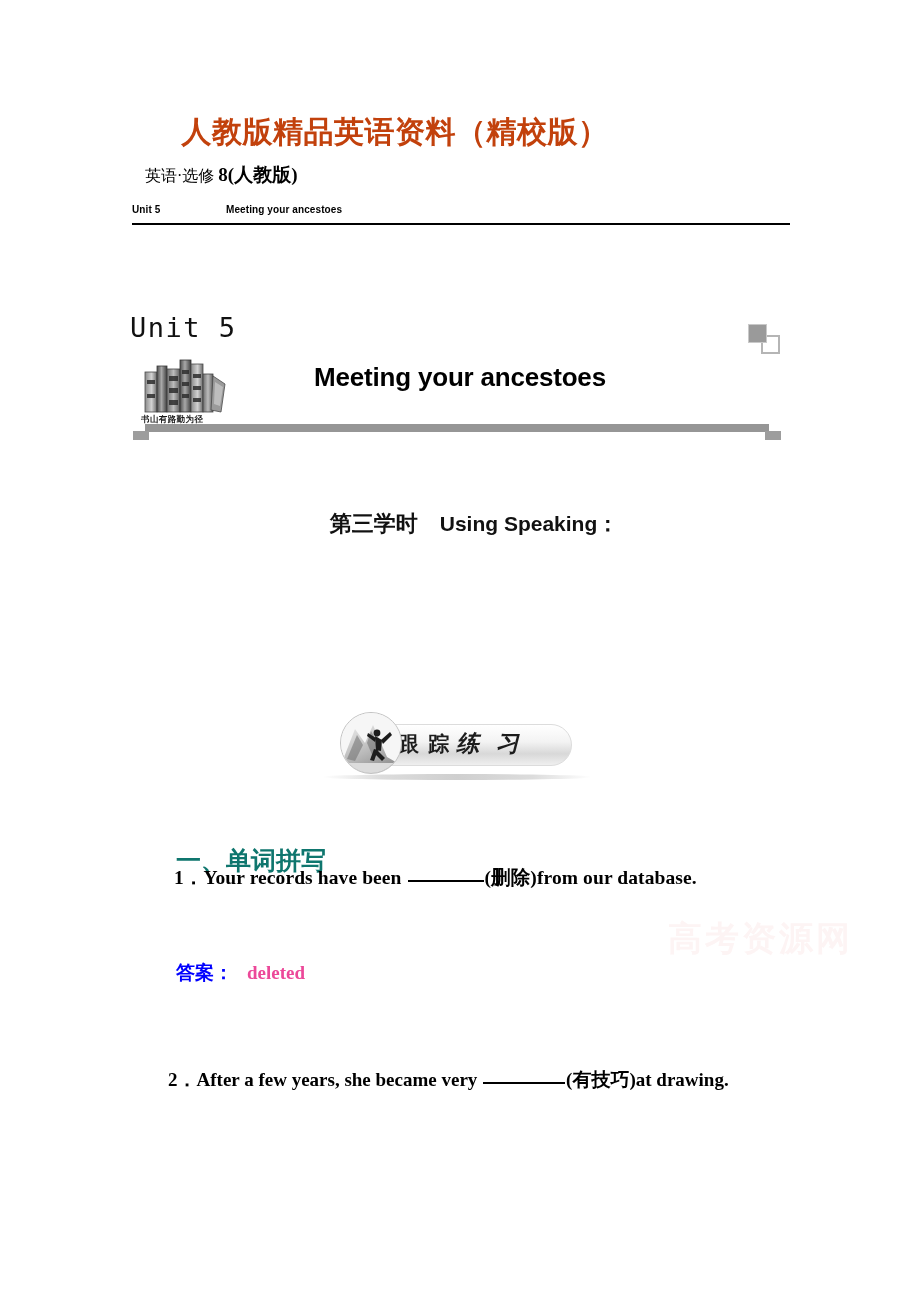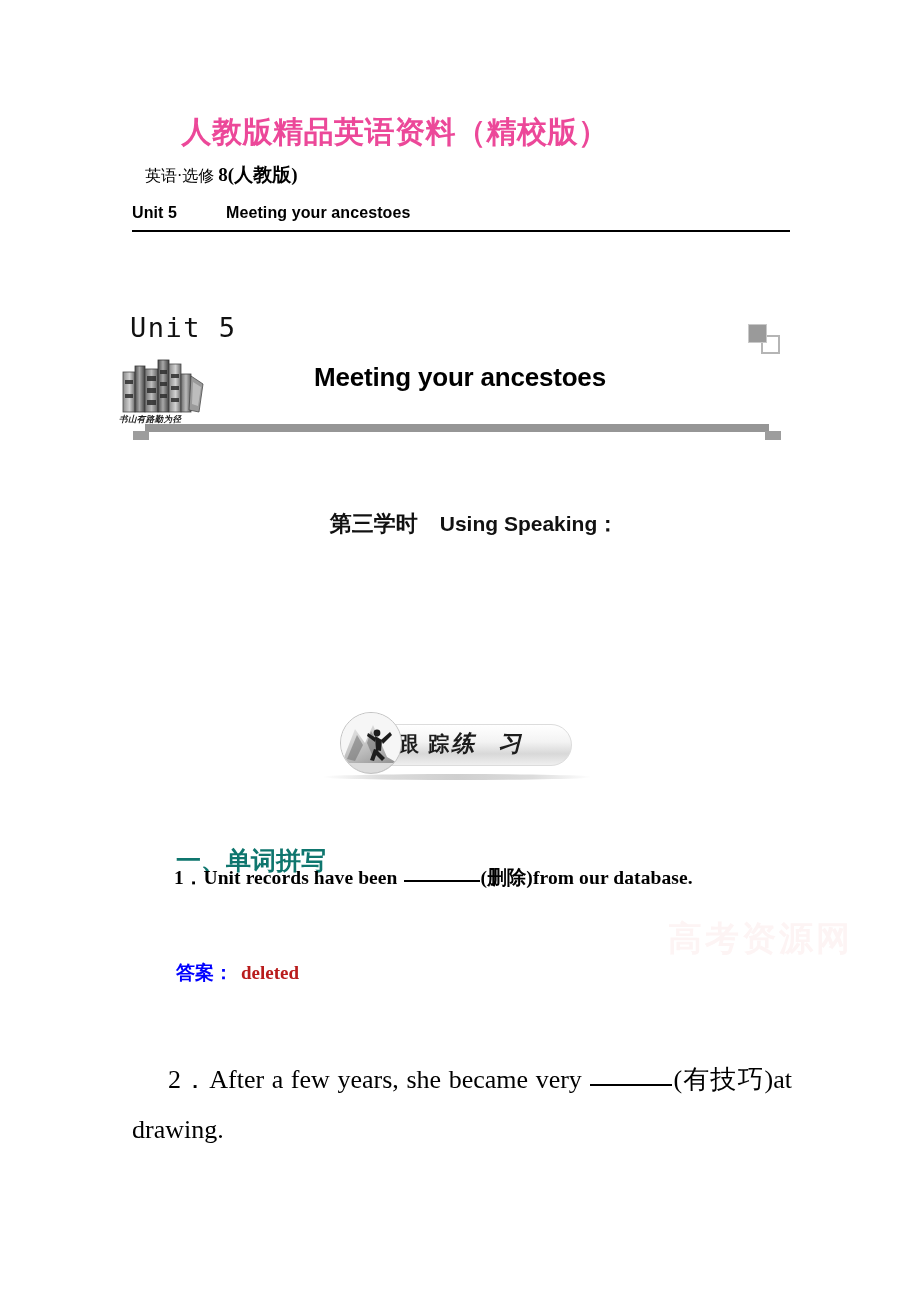--- a/index.html
+++ b/index.html
@@ -28,21 +28,21 @@
     position: absolute;
     left: 0;
     top: 112px;
     width: 920px;
     text-align: center;
     padding-right: 130px;
     box-sizing: border-box;
     font-family: "Liberation Serif", serif;
     font-size: 30px;
     font-weight: bold;
-    color: #ec4899;
+    color: #c2410c;
     letter-spacing: 0.5px;
     white-space: nowrap;
   }
 
   .subject-line {
     position: absolute;
     left: 145px;
     top: 162px;
     font-family: "Liberation Serif", serif;
     font-size: 19px;
@@ -54,21 +54,21 @@
 
   .running-head {
     position: absolute;
     left: 132px;
     top: 204px;
     width: 658px;
     border-bottom: 2px solid #000;
     padding-bottom: 8px;
     box-sizing: border-box;
     font-family: "Liberation Sans", sans-serif;
-    font-size: 16px;
+    font-size: 10px;
     font-weight: bold;
     letter-spacing: 0.1px;
     white-space: nowrap;
   }
   .running-head .rh-unit { display: inline-block; min-width: 94px; }
 
   
   .masthead {
     position: absolute;
     left: 0;
@@ -107,21 +107,21 @@
     background: #9a9a9a; border: 1px solid #c9c9c9;
     box-sizing: border-box;
   }
   .deco-squares .sq-open {
     position: absolute; left: 13px; top: 11px; width: 19px; height: 19px;
     background: #ffffff; border: 2px solid #b5b5b5;
     box-sizing: border-box;
   }
 
   
-  .bookstack { position: absolute; left: 119px; top: 354px; width: 96px; height: 62px; font-style: italic; }
+  .bookstack { position: absolute; left: 141px; top: 354px; width: 96px; height: 62px; }
   .bookstack .motto {
     position: absolute; left: 0; top: 60px;
     font-family: "Liberation Sans", sans-serif;
     font-size: 8.5px; font-weight: bold; color: #1a1a1a;
     letter-spacing: 0.4px; white-space: nowrap;
   }
 
   
   .rule-bar { position: absolute; left: 133px; top: 424px; width: 648px; height: 16px; }
   .rule-bar .bar {
@@ -160,22 +160,22 @@
     border: 1px solid #dcdcdc;
     box-sizing: border-box;
   }
   .badge-text {
     position: absolute; left: 58px; top: 16px; width: 170px;
     font-size: 21px; font-weight: bold; color: #1c1c1c;
     font-family: "Liberation Serif", serif;
     letter-spacing: 2px; white-space: nowrap;
   }
   .badge-text .brush {
-    font-family: Liberation Mono, monospace;
-    font-style: italic; font-size: 23px; letter-spacing: 5px; 
+    font-family: Liberation Sans, sans-serif;
+    font-style: italic; font-size: 23px; letter-spacing: 5px; margin-left: 5px;
   }
   .badge-circle {
     position: absolute; left: 0; top: 0; width: 62px; height: 62px; border-radius: 50%;
     background: radial-gradient(circle at 38% 32%, #fdfdfd 0%, #e9e9e9 55%, #c6c6c6 100%);
     border: 1px solid #c2c2c2;
     overflow: hidden;
     box-sizing: border-box;
   }
   .badge-shadow {
     position: absolute; left: -18px; top: 62px; width: 270px; height: 6px;
@@ -200,26 +200,26 @@
   .blank-s { display: inline-block; width: 76px; border-bottom: 2px solid #000; vertical-align: 2px; margin: 0 1px; }
   .blank-m { display: inline-block; width: 82px; border-bottom: 2px solid #000; vertical-align: 2px; margin: 0 1px; }
 
   .answer {
     position: absolute; left: 176px; top: 960px;
     font-size: 19px; font-weight: bold;
     font-family: "Liberation Serif", serif;
     white-space: nowrap;
   }
   .answer .lbl { color: #0000ff; }
-  .answer .val { color: #b91c1c; margin-left: 8px; }
+  .answer .val { color: #ec4899; margin-left: 14px; }
 
   .q2 {
     position: absolute; left: 132px; top: 1055px; width: 660px;
     font-family: "Liberation Serif", serif;
-    font-size: 26px; font-weight: normal;
+    font-size: 19px; font-weight: bold;
     line-height: 50px;
     text-align: justify;
     text-align-last: left;
     text-justify: inter-word;
   }
   .q2 .indent { display: inline-block; width: 36px; }
 
   
   .watermark {
     position: absolute; left: 668px; top: 916px;
@@ -341,21 +341,21 @@
       </svg>
     </div>
     <div class="badge-shadow"></div>
   </div>
 
   <div class="watermark">高考资源网</div>
 
   <div class="sec-heading">一、单词拼写</div>
 
   <div class="q1">
-    <span>1．</span><span>Unit records have been </span><span class="blank-s"></span><span>(删除)</span><span>from our database.</span>
+    <span>1．</span><span>Your records have been </span><span class="blank-s"></span><span>(删除)</span><span>from our database.</span>
   </div>
 
   <div class="answer">
     <span class="lbl">答案：</span><span class="val">deleted</span>
   </div>
 
   <div class="q2">
     <span class="indent"></span><span>2．</span><span>After a few years, she became very </span><span class="blank-m"></span><span>(有技巧)</span><span>at drawing.</span>
   </div>
 

